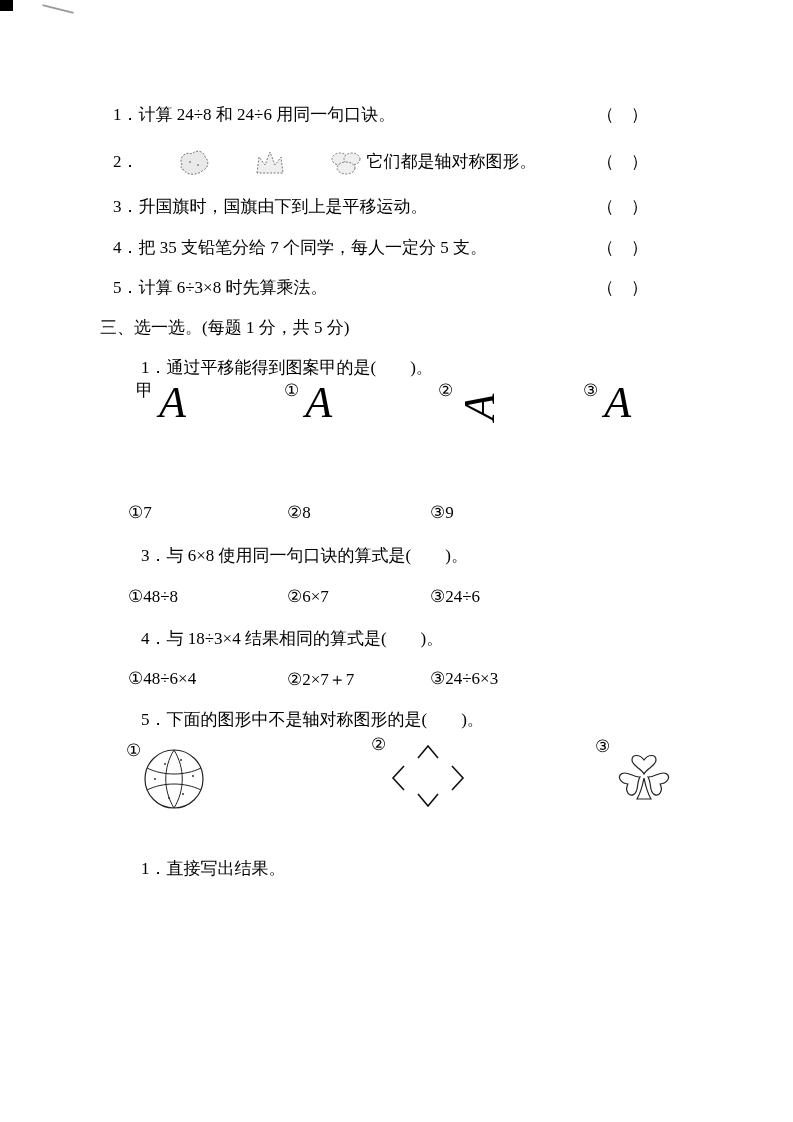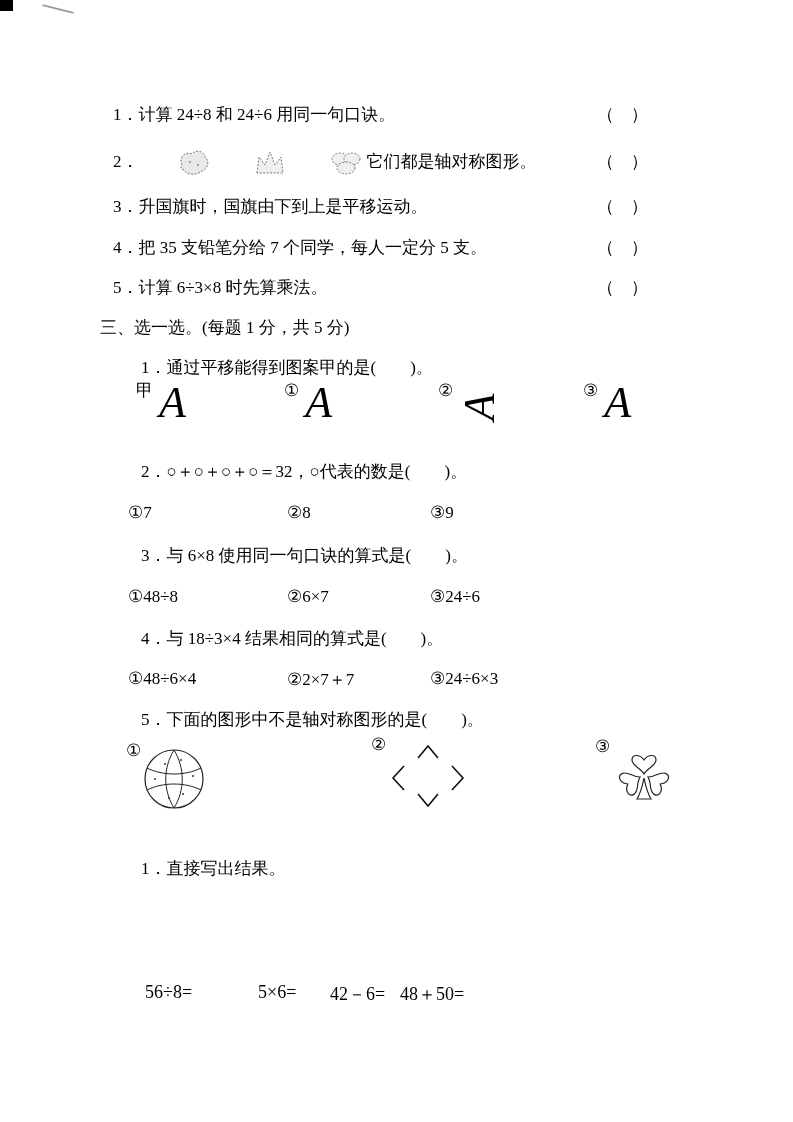--- a/index.html
+++ b/index.html
@@ -124,21 +124,20 @@
       <span class="fig-label">①</span><span class="bigA">A</span>
     </div>
     <div class="figgroup" style="left:438px">
       <span class="fig-label">②</span><span class="bigA rot">A</span>
     </div>
     <div class="figgroup" style="left:583px">
       <span class="fig-label">③</span><span class="bigA">A</span>
     </div>
   </div>
 
-  <div class="q-line" style="top:461px">2．○＋○＋○＋○＝32，○代表的数是(　　)。</div>
   <div class="opts-row" style="top:502px">
     <span class="opt-a">①7</span>
     <span class="opt-b">②8</span>
     <span class="opt-c">③9</span>
   </div>
 
   <div class="q-line" style="top:545px">3．与 6×8 使用同一句口诀的算式是(　　)。</div>
   <div class="opts-row" style="top:586px">
     <span class="opt-a">①48÷8</span>
     <span class="opt-b">②6×7</span>
@@ -194,20 +193,14 @@
             <path transform="translate(36,33) rotate(120)" d="M0,0 C-3,-6 -12,-8 -12,-14 C-12,-20 -4,-20 0,-14 C4,-20 12,-20 12,-14 C12,-8 3,-6 0,0 Z"></path>
             <path d="M32,34 C30,44 28,50 25,55 L39,55 C36,50 34,44 32,34 Z"></path>
           </g>
         </svg>
       </span>
     </div>
   </div>
 
   <div class="q-line" style="top:858px">1．直接写出结果。</div>
 
-  <div class="calc-row" style="top:982px">
-    <span class="ex-0">56÷8=</span>
-    <span class="ex-1">5×6=</span>
-    <span class="ex-2">42－6=</span>
-    <span class="ex-3">48＋50=</span>
-  </div>
 
 </div>
 
 </body></html>

